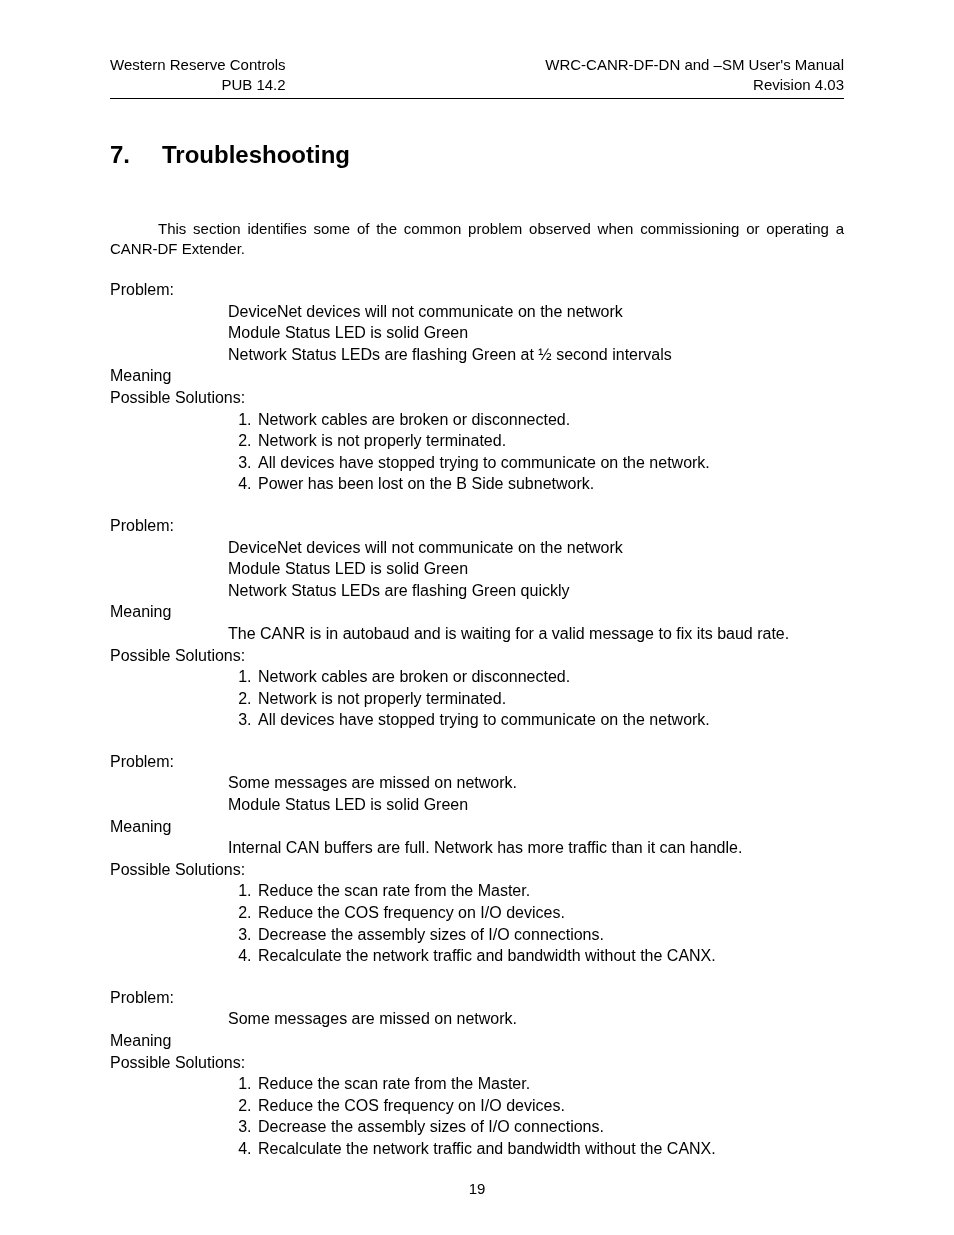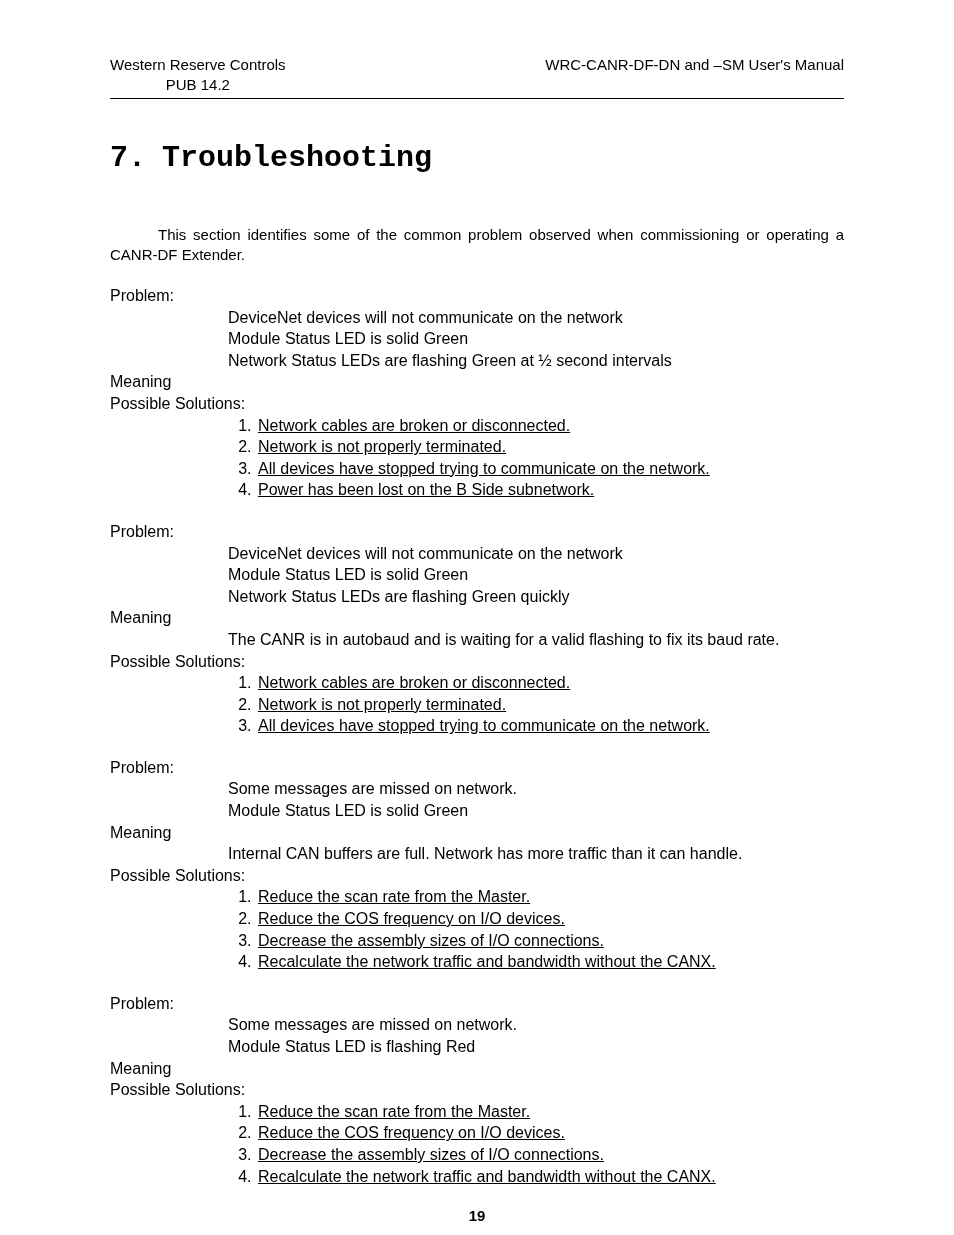--- a/index.html
+++ b/index.html
@@ -16,63 +16,62 @@
   }
   .header {
     display: flex;
     justify-content: space-between;
     font-size: 15px;
     line-height: 1.35;
     border-bottom: 1.5px solid #000;
     padding-bottom: 2px;
     margin-bottom: 42px;
   }
-  .header-left { text-align: center; }
+  .header-left { text-align: right; }
   .header-right { text-align: right; }
   h1 {
-    font-size: 30px;
+    font-size: 24px;
     font-weight: bold;
     margin: 0 0 50px 0;
-    font-family: Liberation Mono, monospace;
   }
   h1 .num { display:inline-block; width: 52px; }
   .intro {
     font-size: 15px;
     line-height: 1.35;
     margin-bottom: 20px;
     text-indent: 48px;
     text-align: justify;
   }
   .block { font-size: 16px; line-height: 1.35; margin-bottom: 20px; }
   .label { margin: 0; }
   .indent-lines { margin-left: 118px; }
   .indent-lines div { margin: 0; }
   ol.sol {
     margin: 0 0 0 118px;
     padding-left: 28px;
-    text-decoration: underline;
   }
   ol.sol li { padding-left: 2px; }
   .pagenum {
     text-align: center;
-    font-weight: bold;
+    font-weight: normal;
     font-size: 15px;
   }
 </style>
 </head>
 <body>
 
 <div class="page">
   <div class="header">
     <div class="header-left">
       <div>Western Reserve Controls</div>
       <div>PUB 14.2</div>
     </div>
     <div class="header-right">
       <div>WRC-CANR-DF-DN and –SM User's Manual</div>
+      <div>Revision 4.03</div>
     </div>
   </div>
 
   <h1>
     <span class="num">7.</span><span>Troubleshooting</span>
   </h1>
 
   <div class="intro">This section identifies some of the common problem observed when commissioning or operating a CANR-DF Extender.</div>
 
   <div id="problems">
@@ -94,21 +93,21 @@
       </div>
       <div class="block">
         <div class="label">Problem:</div>
         <div class="indent-lines">
           <div>DeviceNet devices will not communicate on the network</div>
           <div>Module Status LED is solid Green</div>
           <div>Network Status LEDs are flashing Green quickly</div>
         </div>
         <div class="label">Meaning</div>
         <div class="indent-lines">
-          <div>The CANR is in autobaud and is waiting for a valid flashing to fix its baud rate.</div>
+          <div>The CANR is in autobaud and is waiting for a valid message to fix its baud rate.</div>
         </div>
         <div class="label">Possible Solutions:</div>
         <ol class="sol">
           <li>Network cables are broken or disconnected.</li>
           <li>Network is not properly terminated.</li>
           <li>All devices have stopped trying to communicate on the network.</li>
         </ol>
       </div>
       <div class="block">
         <div class="label">Problem:</div>
@@ -125,21 +124,20 @@
           <li>Reduce the scan rate from the Master.</li>
           <li>Reduce the COS frequency on I/O devices.</li>
           <li>Decrease the assembly sizes of I/O connections.</li>
           <li>Recalculate the network traffic and bandwidth without the CANX.</li>
         </ol>
       </div>
       <div class="block">
         <div class="label">Problem:</div>
         <div class="indent-lines">
           <div>Some messages are missed on network.</div>
-          <div>Module Status LED is flashing Red</div>
         </div>
         <div class="label">Meaning</div>
         <div class="label">Possible Solutions:</div>
         <ol class="sol">
           <li>Reduce the scan rate from the Master.</li>
           <li>Reduce the COS frequency on I/O devices.</li>
           <li>Decrease the assembly sizes of I/O connections.</li>
           <li>Recalculate the network traffic and bandwidth without the CANX.</li>
         </ol>
       </div>

